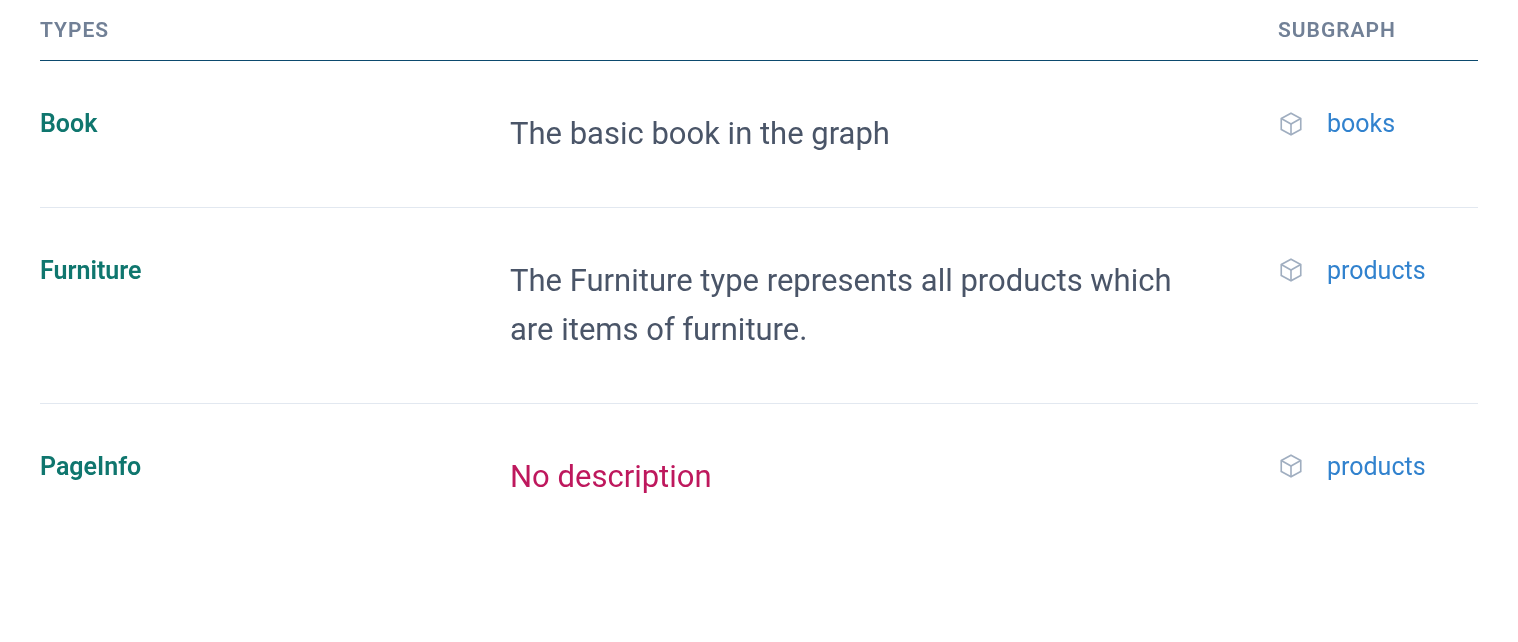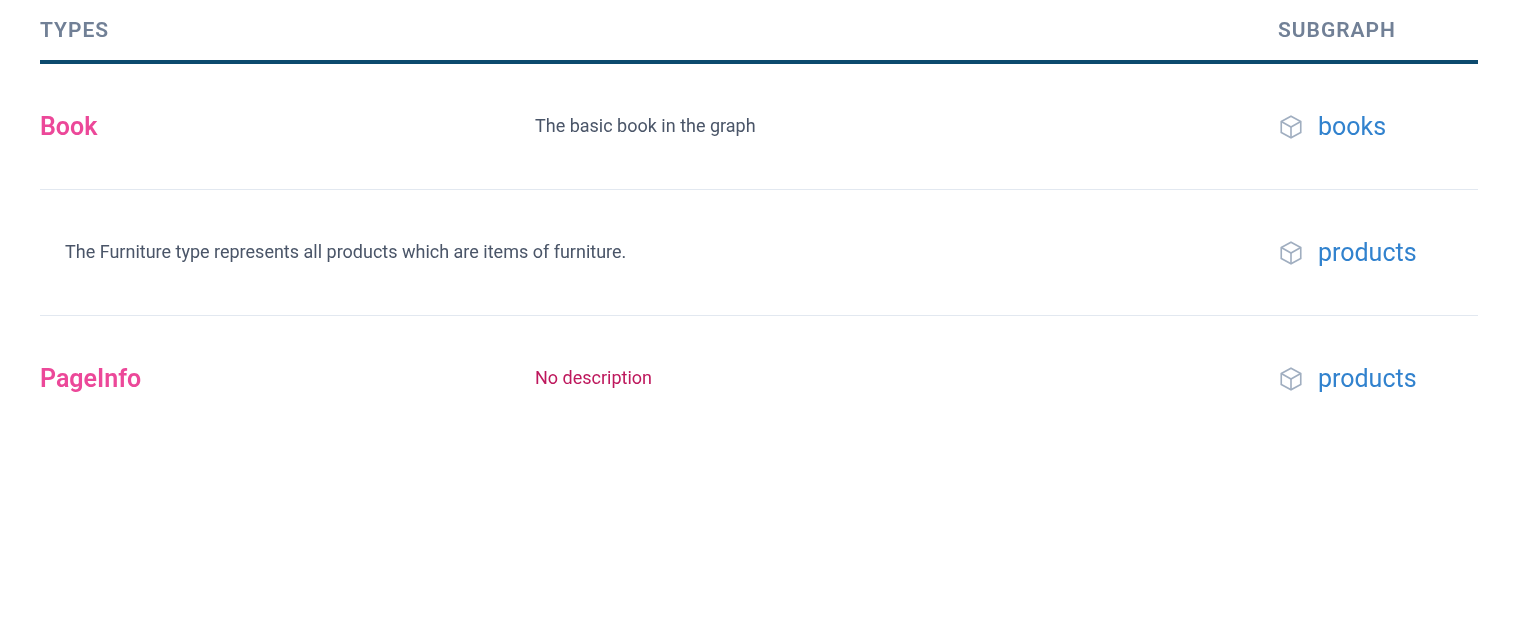--- a/index.html
+++ b/index.html
@@ -13,21 +13,21 @@
       width: 1518px;
       color: #2d3748;
     }
     .table {
       width: 100%;
       padding: 0 40px;
     }
     .header-row {
       display: flex;
       padding: 18px 0;
-      border-bottom: 4px solid #0c4a6e;
+      border-bottom: 1px solid #0c4a6e;
     }
     .header-cell {
       font-size: 21px;
       font-weight: 600;
       color: #718096;
       letter-spacing: 1px;
       text-transform: uppercase;
     }
     .col-types {
       width: 470px;
@@ -47,41 +47,40 @@
       padding: 48px 0;
       border-bottom: 1px solid #e2e8f0;
       align-items: flex-start;
     }
     .data-row:last-child {
       border-bottom: none;
     }
     .type-link {
       font-size: 25px;
       font-weight: 600;
-      color: #ec4899;
+      color: #0f766e;
       cursor: pointer;
     }
     .description {
-      font-size: 18px;
+      font-size: 31px;
       color: #4a5568;
       line-height: 1.6;
-      margin-left: 25px;
     }
     .description.muted {
       color: #be185d;
     }
     .subgraph-list {
       display: flex;
       flex-direction: column;
       gap: 20px;
     }
     .subgraph-item {
       display: flex;
       align-items: center;
-      gap: 14px;
+      gap: 23px;
       cursor: pointer;
     }
     .subgraph-icon {
       width: 26px;
       height: 26px;
       flex-shrink: 0;
     }
     .subgraph-icon svg {
       width: 100%;
       height: 100%;
@@ -112,20 +111,21 @@
             <span class="subgraph-icon"><svg viewBox="0 0 24 24">
                 <path d="M12 2 L21 7 L21 17 L12 22 L3 17 L3 7 Z"></path>
                 <path d="M3 7 L12 12 L21 7"></path>
                 <path d="M12 12 L12 22"></path>
               </svg></span>
             <span class="subgraph-label">books</span>
           </div>
         </div>
       </div>
       <div class="data-row">
+        <div class="col-types"><span class="type-link">Furniture</span></div>
         <div class="col-description description">The Furniture type represents all products which are items of furniture.</div>
         <div class="col-subgraph subgraph-list">
           <div class="subgraph-item">
             <span class="subgraph-icon"><svg viewBox="0 0 24 24">
                 <path d="M12 2 L21 7 L21 17 L12 22 L3 17 L3 7 Z"></path>
                 <path d="M3 7 L12 12 L21 7"></path>
                 <path d="M12 12 L12 22"></path>
               </svg></span>
             <span class="subgraph-label">products</span>
           </div>

